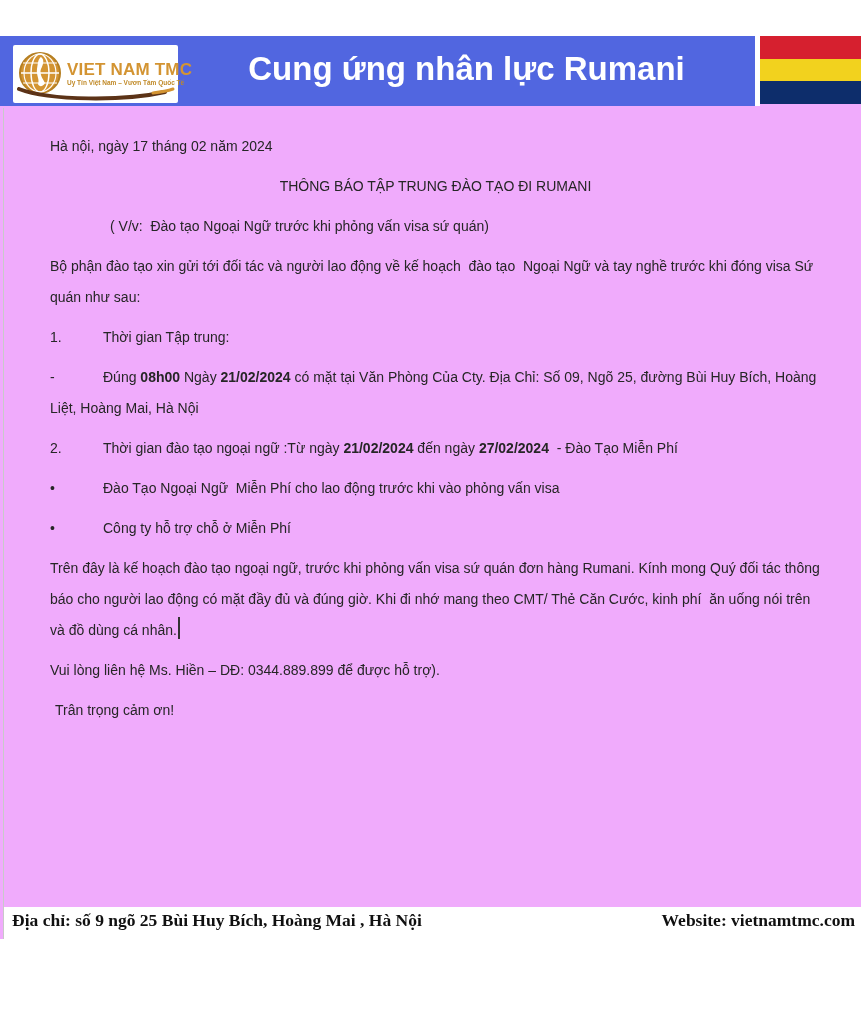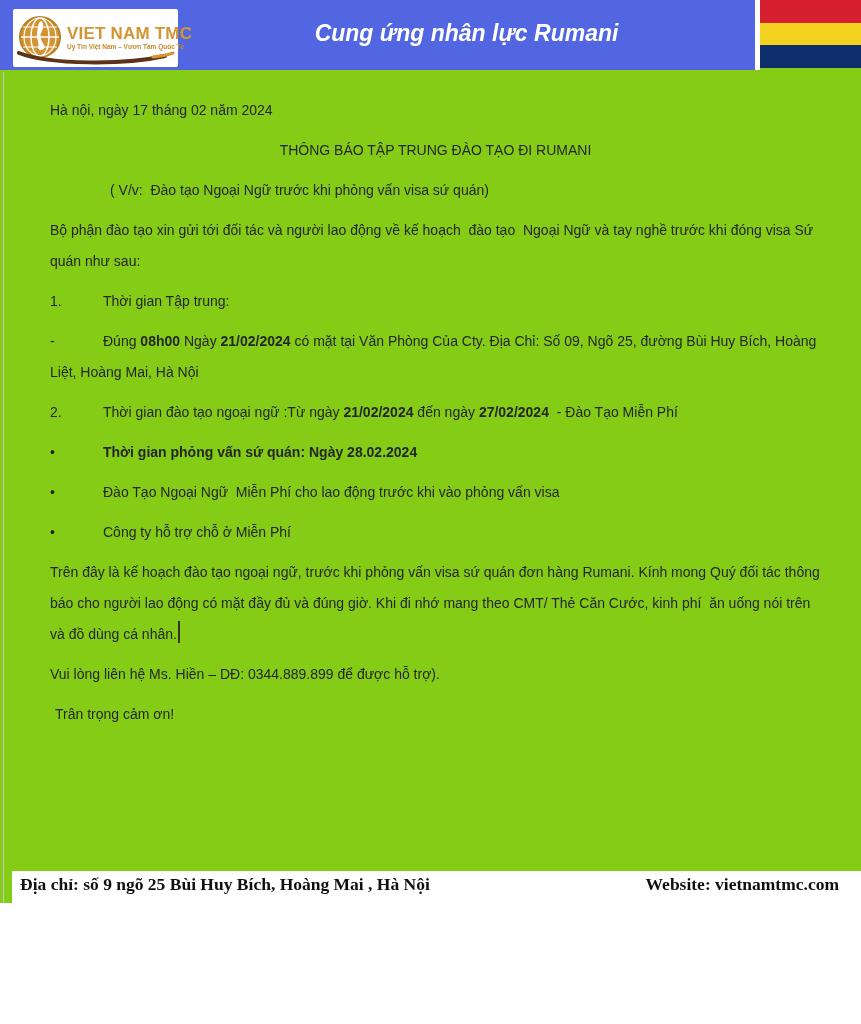--- a/index.html
+++ b/index.html
@@ -1,23 +1,24 @@
 <!DOCTYPE html>
 <html><head>
 <meta charset="utf-8">
 <style>
   * { margin:0; padding:0; box-sizing:border-box; }
   html,body { background:#fff; }
   .page {
     position:relative;
     width:861px; height:903px;
-    background:#84cc16;
+    background:#f0abfc;
     font-family:"Liberation Sans", sans-serif;
     color:#222;
     overflow:hidden;
+    margin-top:36px;
   }
   .page::before{ 
     content:""; position:absolute; left:3px; top:72px; bottom:0;
     width:1px; background:#c9c9c9;
   }
   
   .banner { display:flex; align-items:flex-start; width:100%; height:70px; }
   .banner-blue {
     flex:1; height:70px; background:#5166e0;
     display:flex; align-items:center;
@@ -34,23 +35,22 @@
     font-size:17px; font-weight:800; color:#d39432;
     letter-spacing:.2px; white-space:nowrap;
   }
   .tagline {
     font-size:6.5px; font-weight:700; color:#c08a28;
     margin-top:2px; white-space:nowrap;
   }
   .swoosh { position:absolute; left:2px; bottom:2px; }
   .banner-title {
     flex:1; text-align:center;
-    font-size:23px; font-weight:700; color:#fff;
+    font-size:33px; font-weight:700; color:#fff;
     padding-bottom:4px;
-    font-style:italic;
   }
   .banner-gap { width:5px; height:70px; background:#fff; flex:none; }
   .flag { width:101px; height:68px; flex:none; display:flex; flex-direction:column; }
   .flag .stripe { flex:1; }
   .stripe.red    { background:#d6202f; }
   .stripe.yellow { background:#f2d21e; }
   .stripe.navy   { background:#0d2d6b; }
   
   .doc { padding:25px 40px 0 50px; }
   .doc p {
@@ -66,23 +66,23 @@
   .subtitle { margin-left:60px; margin-bottom:12px; }
   .marker { display:inline-block; width:53px; }
   b { font-weight:700; }
   .caret {
     display:inline-block; width:2px; height:22px;
     background:#333; vertical-align:-4px; margin-left:1px;
   }
   .thanks { padding-left:5px; }
   
   .footer {
-    position:absolute; left:12px; right:0; bottom:0; height:32px;
+    position:absolute; left:4px; right:0; bottom:0; height:32px;
     background:#fff; display:flex; justify-content:space-between;
-    align-items:center; padding:0 22px 6px 8px;
+    align-items:center; padding:0 6px 6px 8px;
     font-family:"Liberation Serif", serif;
     font-weight:700; font-size:17.5px; color:#101010;
   }
 </style>
 </head>
 <body>
 
 <div class="page">
 
   <header class="banner">
@@ -119,21 +119,20 @@
 
   <main class="doc">
     <p class="dateline">Hà nội, ngày 17 tháng 02 năm 2024</p>
     <p class="doc-title">THÔNG BÁO TẬP TRUNG ĐÀO TẠO ĐI RUMANI</p>
     <p class="subtitle">( V/v:  Đào tạo Ngoại Ngữ trước khi phỏng vấn visa sứ quán)</p>
     <p class="para">Bộ phận đào tạo xin gửi tới đối tác và người lao động về kế hoạch  đào tạo  Ngoại Ngữ và tay nghề trước khi đóng visa Sứ quán như sau:</p>
 
     <p class="para item"><span class="marker">1.</span><span><span>Thời gian Tập trung:</span></span></p>
     <p class="para item"><span class="marker">-</span><span><span>Đúng </span><b>08h00</b><span> Ngày </span><b>21/02/2024</b><span> có mặt tại Văn Phòng Của Cty. Địa Chỉ: Số 09, Ngõ 25, đường Bùi Huy Bích, Hoàng Liệt, Hoàng Mai, Hà Nội</span></span></p>
     <p class="para item"><span class="marker">2.</span><span><span>Thời gian đào tạo ngoại ngữ :Từ ngày </span><b>21/02/2024</b><span> đến ngày </span><b>27/02/2024</b><span>  - Đào Tạo Miễn Phí</span></span></p>
-    <p class="para item"><span class="marker">•</span><span><b>Thời gian phỏng vấn sứ quán: Ngày 28.02.2024</b></span></p>
     <p class="para item"><span class="marker">•</span><span><span>Đào Tạo Ngoại Ngữ  Miễn Phí cho lao động trước khi vào phỏng vấn visa</span></span></p>
     <p class="para item"><span class="marker">•</span><span><span>Công ty hỗ trợ chỗ ở Miễn Phí</span></span></p>
 
     <p class="para"><span>Trên đây là kế hoạch đào tạo ngoại ngữ, trước khi phỏng vấn visa sứ quán đơn hàng Rumani. Kính mong Quý đối tác thông báo cho người lao động có mặt đầy đủ và đúng giờ. Khi đi nhớ mang theo CMT/ Thẻ Căn Cước, kinh phí  ăn uống nói trên và đồ dùng cá nhân.</span><span class="caret"></span></p>
     <p class="para">Vui lòng liên hệ Ms. Hiền – DĐ: 0344.889.899 để được hỗ trợ).</p>
     <p class="para thanks">Trân trọng cảm ơn!</p>
   </main>
 
   <footer class="footer">
     <div class="address">Địa chỉ: số 9 ngõ 25 Bùi Huy Bích, Hoàng Mai , Hà Nội</div>

